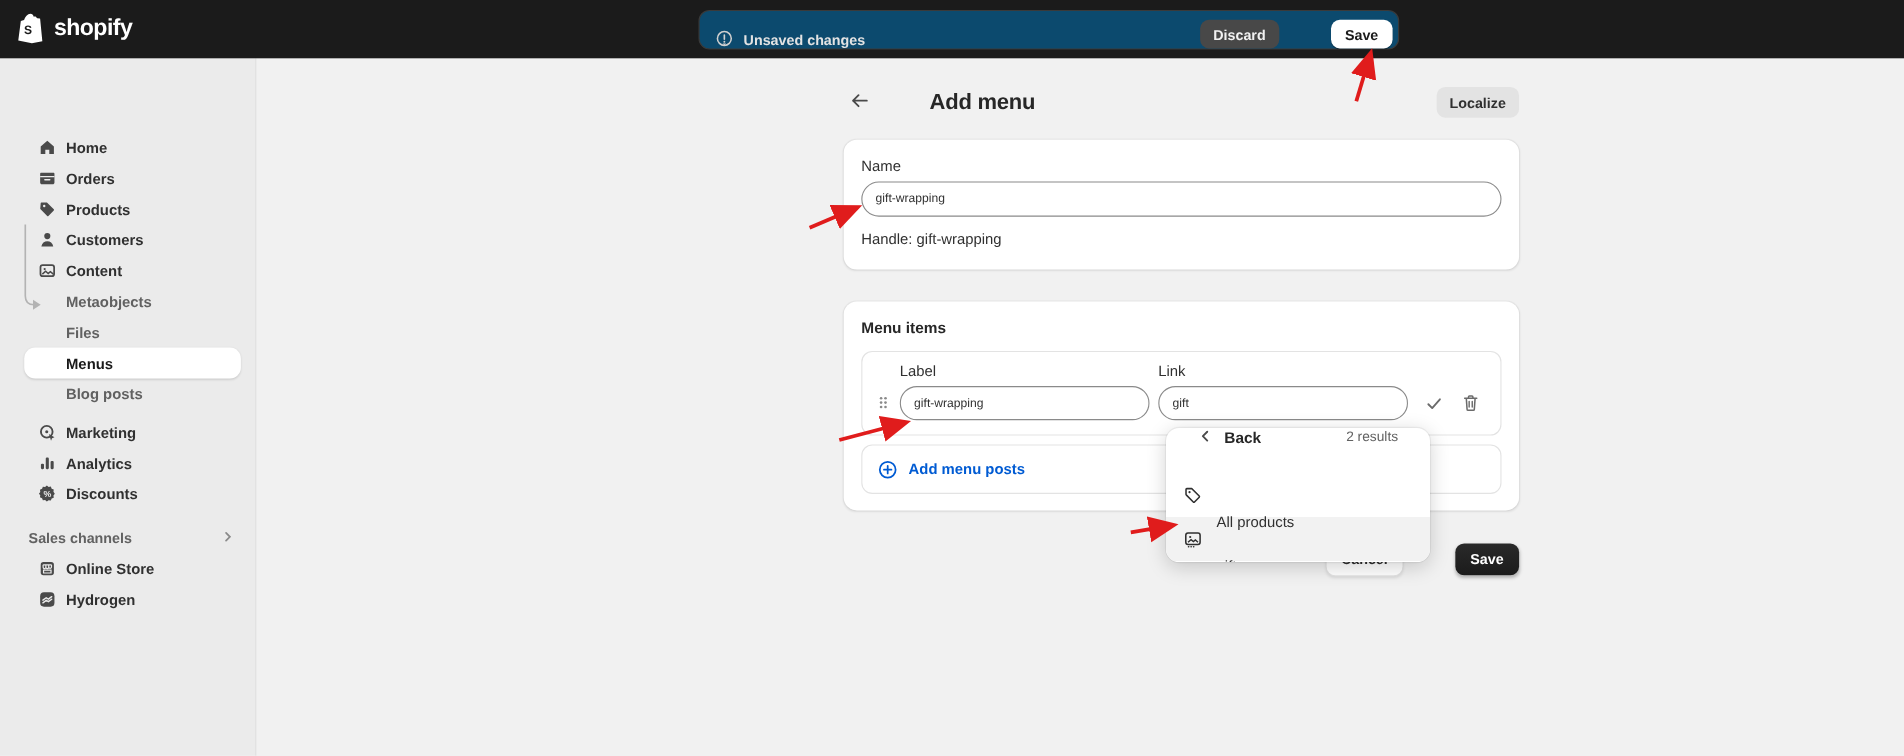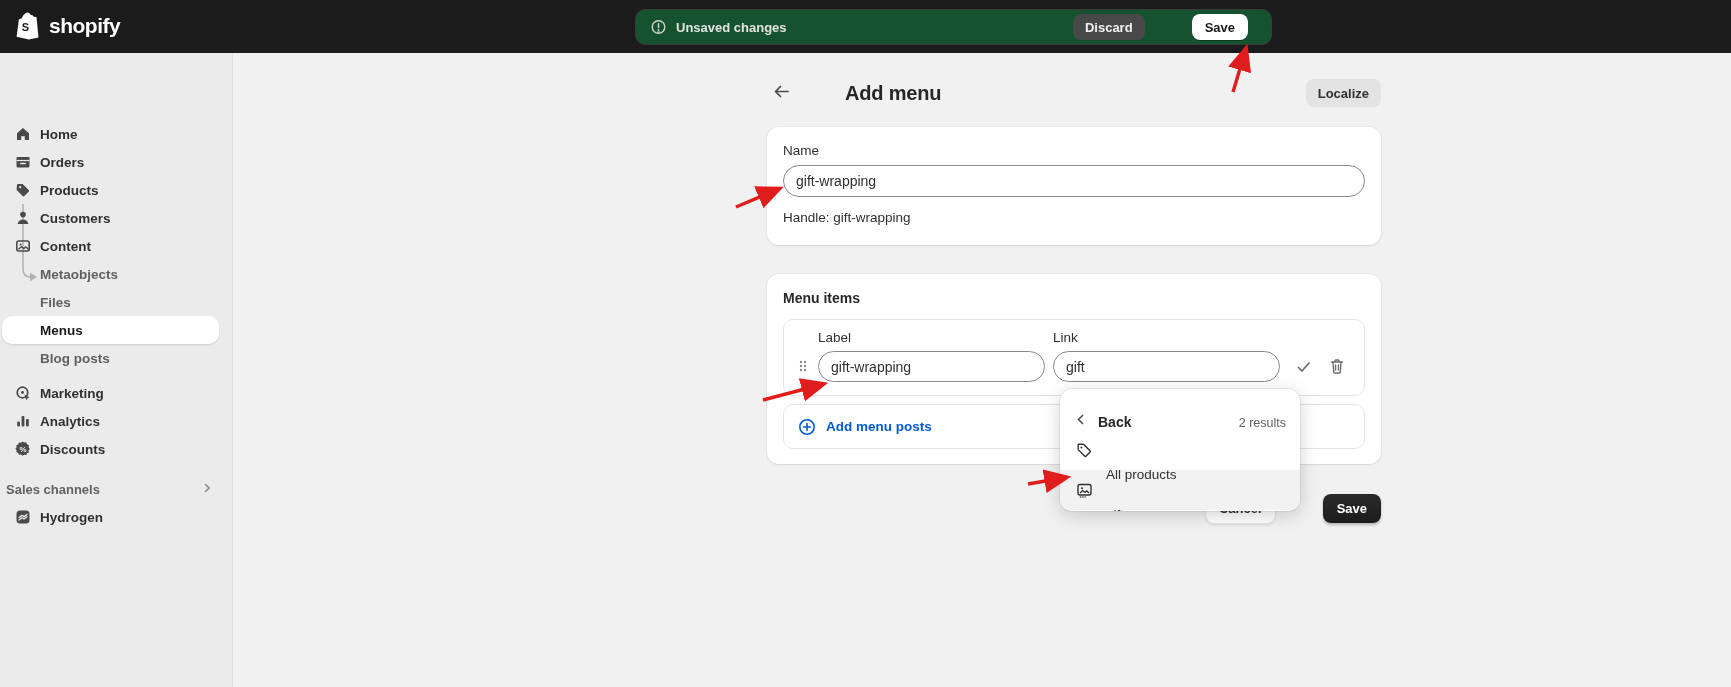--- a/index.html
+++ b/index.html
@@ -12,32 +12,32 @@
   }
 
   
   .topbar { position:absolute; left:0; top:0; width:1731px; height:53px; background:#1b1b1b; z-index:5; }
   .logo { position:absolute; left:15px; top:11px; display:flex; align-items:center; gap:7px; cursor:pointer; }
   .logo-bag { position:relative; width:27px; height:30px; }
   .logo-text { color:#fff; font-size:21px; font-weight:700; letter-spacing:-0.5px; }
 
   .savebar {
     position:absolute; left:635px; top:9px; width:637px; height:36px;
-    background:#14532d; border:1px solid #3a3a3a; border-radius:10px;
-    display:flex; align-items:center; padding:0 23px 0 14px;
+    background:#0c4a6e; border:1px solid #3a3a3a; border-radius:10px;
+    display:flex; align-items:flex-end; padding:0 5px 0 14px;
   }
   .savebar-msg { color:#e3e3e3; font-size:13px; font-weight:600; margin-left:9px; }
   .savebar-spacer { flex:1; }
   .btn { border:none; cursor:pointer; font-family:inherit; font-weight:600; font-size:13px; border-radius:8px;margin-left:40px; }
   .btn-discard { height:26px; padding:0 12px; background:#484848; color:#f1f1f1; margin-right:7px; }
   .btn-topsave { height:26px; padding:0 13px; background:#fff; color:#1a1a1a; box-shadow:0 1px 0 rgba(0,0,0,.3); }
 
   
   .sidebar { position:absolute; left:0; top:53px; width:233px; height:634px; background:#ebebeb; border-right:1px solid #e0e0e0; }
-  .nav-group { position:absolute; left:2px; right:13px; }
+  .nav-group { position:absolute; left:22px; right:13px; }
   .nav-row {
     height:28px; display:flex; align-items:center; padding-left:12px;
     border-radius:10px; cursor:pointer; font-size:13.5px; font-weight:600; color:#303030;
   }
   .nav-row .ic { width:17px; height:17px; display:flex; align-items:center; justify-content:center; flex:none; }
   .nav-row .lbl { margin-left:9px; white-space:nowrap; }
   .nav-sub { padding-left:38px; color:#616161; font-weight:600; }
   .nav-sub.active { background:#fff; color:#1a1a1a; box-shadow:0 1px 2px rgba(0,0,0,.12); }
   .nav-head {
     height:28px; display:flex; align-items:center; padding:0 6px 0 4px;
@@ -53,21 +53,21 @@
   .hdr-spacer { flex:1; }
   .btn-localize { height:28px; padding:0 12px; background:#e3e3e3; color:#303030; }
 
   .card { position:absolute; left:767px; width:614px; background:#fff; border-radius:12px;
           box-shadow:0 1px 2px rgba(0,0,0,.08), 0 0 0 1px rgba(0,0,0,.03); padding:16px; z-index:2; }
   .card-name { top:127px; height:118px; }
   .card-menu { top:274px; height:190px; }
   .field-label { font-size:13.5px; font-weight:500; color:#303030; }
   .text-input {
     width:100%; height:32px; margin-top:7px; border:1px solid #8a8a8a; border-radius:16px;
-    padding:0 12px; font-family:inherit; font-size:14px; color:#303030; background:#fff; outline:none;
+    padding:0 12px; font-family:inherit; font-size:11px; color:#303030; background:#fff; outline:none;
   }
   .handle-text { margin-top:13px; font-size:13.5px; color:#303030; }
 
   .card-title { font-size:14px; font-weight:700; color:#272727; }
   .mi-row-box { margin-top:13px; border:1px solid #e3e3e3; border-radius:10px; padding:10px 14px 13px 4px; display:flex; }
   .drag-col { width:30px; display:flex; align-items:center; justify-content:center; align-self:flex-end; height:32px; cursor:grab; }
   .mi-fields { flex:1; display:flex; gap:8px; }
   .mi-field { flex:1; min-width:0; }
   .mi-field .text-input { margin-top:6px; height:31px; }
   .mi-actions { display:flex; align-items:center; gap:7px; align-self:flex-end; height:31px; margin-left:11px; }
@@ -80,21 +80,21 @@
   .footer-actions { position:absolute; left:767px; top:494px; width:614px; display:flex; justify-content:flex-end; gap:8px; z-index:1; }
   .btn-cancel { height:29px; padding:0 13px; background:#fff; color:#303030; box-shadow:0 0 0 1px #e3e3e3, 0 2px 3px rgba(0,0,0,.1); }
   .btn-save-dark { height:29px; padding:0 14px; background:linear-gradient(#2a2a2a,#1b1b1b); color:#fff; box-shadow:0 2px 3px rgba(0,0,0,.25); }
 
   
   .dropdown {
     position:absolute; left:1060px; top:389px; width:240px; height:122px; background:#fff;
     border-radius:12px; box-shadow:0 4px 18px rgba(0,0,0,.18), 0 0 0 1px rgba(0,0,0,.05);
     z-index:20; overflow:hidden; padding-top:1px;
   }
-  .dd-header { height:40px; display:flex; align-items:flex-end; padding:0 14px; cursor:pointer; }
+  .dd-header { height:40px; display:flex; align-items:flex-start; padding:0 29px; cursor:pointer; }
   .dd-back-label { margin-left:11px; font-size:14px; font-weight:600; color:#272727; }
   .dd-results { margin-left:auto; font-size:12.5px; color:#616161; }
   .dd-option { height:40px; display:flex; align-items:center; padding:0 14px; cursor:pointer; font-size:13.5px; color:#303030; }
   .dd-option .ic { width:20px; display:flex; justify-content:center; }
   .dd-option .lbl { margin-left:12px;margin-top:48px; }
   .dd-option.hl { background:#f2f2f2; }
 
   
   .arrows { position:absolute; left:0; top:0; z-index:30; pointer-events:none; }
 </style>
@@ -230,20 +230,29 @@
 
   <div class="nav-group" style="top:422px;">
     <div class="nav-head">
       <span>Sales channels</span>
       <span class="sp"></span>
       <span>
         <svg width="12" height="12" viewBox="0 0 12 12">
             <path d="M4.5 2.5L8 6l-3.5 3.5" fill="none" stroke="#8a8a8a" stroke-width="1.6" stroke-linecap="round"></path>
           </svg>
       </span>
+    </div>
+    <div class="nav-row">
+      <span class="ic">
+        <svg width="16" height="16" viewBox="0 0 16 16">
+            <rect x="2" y="2" width="12" height="12" rx="2.5" fill="#4a4a4a"></rect>
+            <path d="M4.2 4.5h7.6M4.2 4.5v2.1m0-2.1h2.5v2.1m-2.5 0a1.25 1.25 0 0 0 2.5 0m0-2.1h2.6v2.1m0 0a1.25 1.25 0 0 1-2.6 0m2.6 0a1.27 1.27 0 0 0 2.5 0V4.5M4.6 9.3h6.8v2.6H4.6z" fill="none" stroke="#ebebeb" stroke-width="1.1"></path>
+          </svg>
+      </span>
+      <span class="lbl">Online Store</span>
     </div>
     <div class="nav-row">
       <span class="ic">
         <svg width="16" height="16" viewBox="0 0 16 16">
             <rect x="1.5" y="1.5" width="13" height="13" rx="3.5" fill="#4a4a4a"></rect>
             <path d="M4 8.6l3-2.2 2 1.2 3-2.2M4 11l3-2.2 2 1.2 3-2.2" fill="none" stroke="#ebebeb" stroke-width="1.3" stroke-linecap="round"></path>
           </svg>
       </span>
       <span class="lbl">Hydrogen</span>
     </div>

